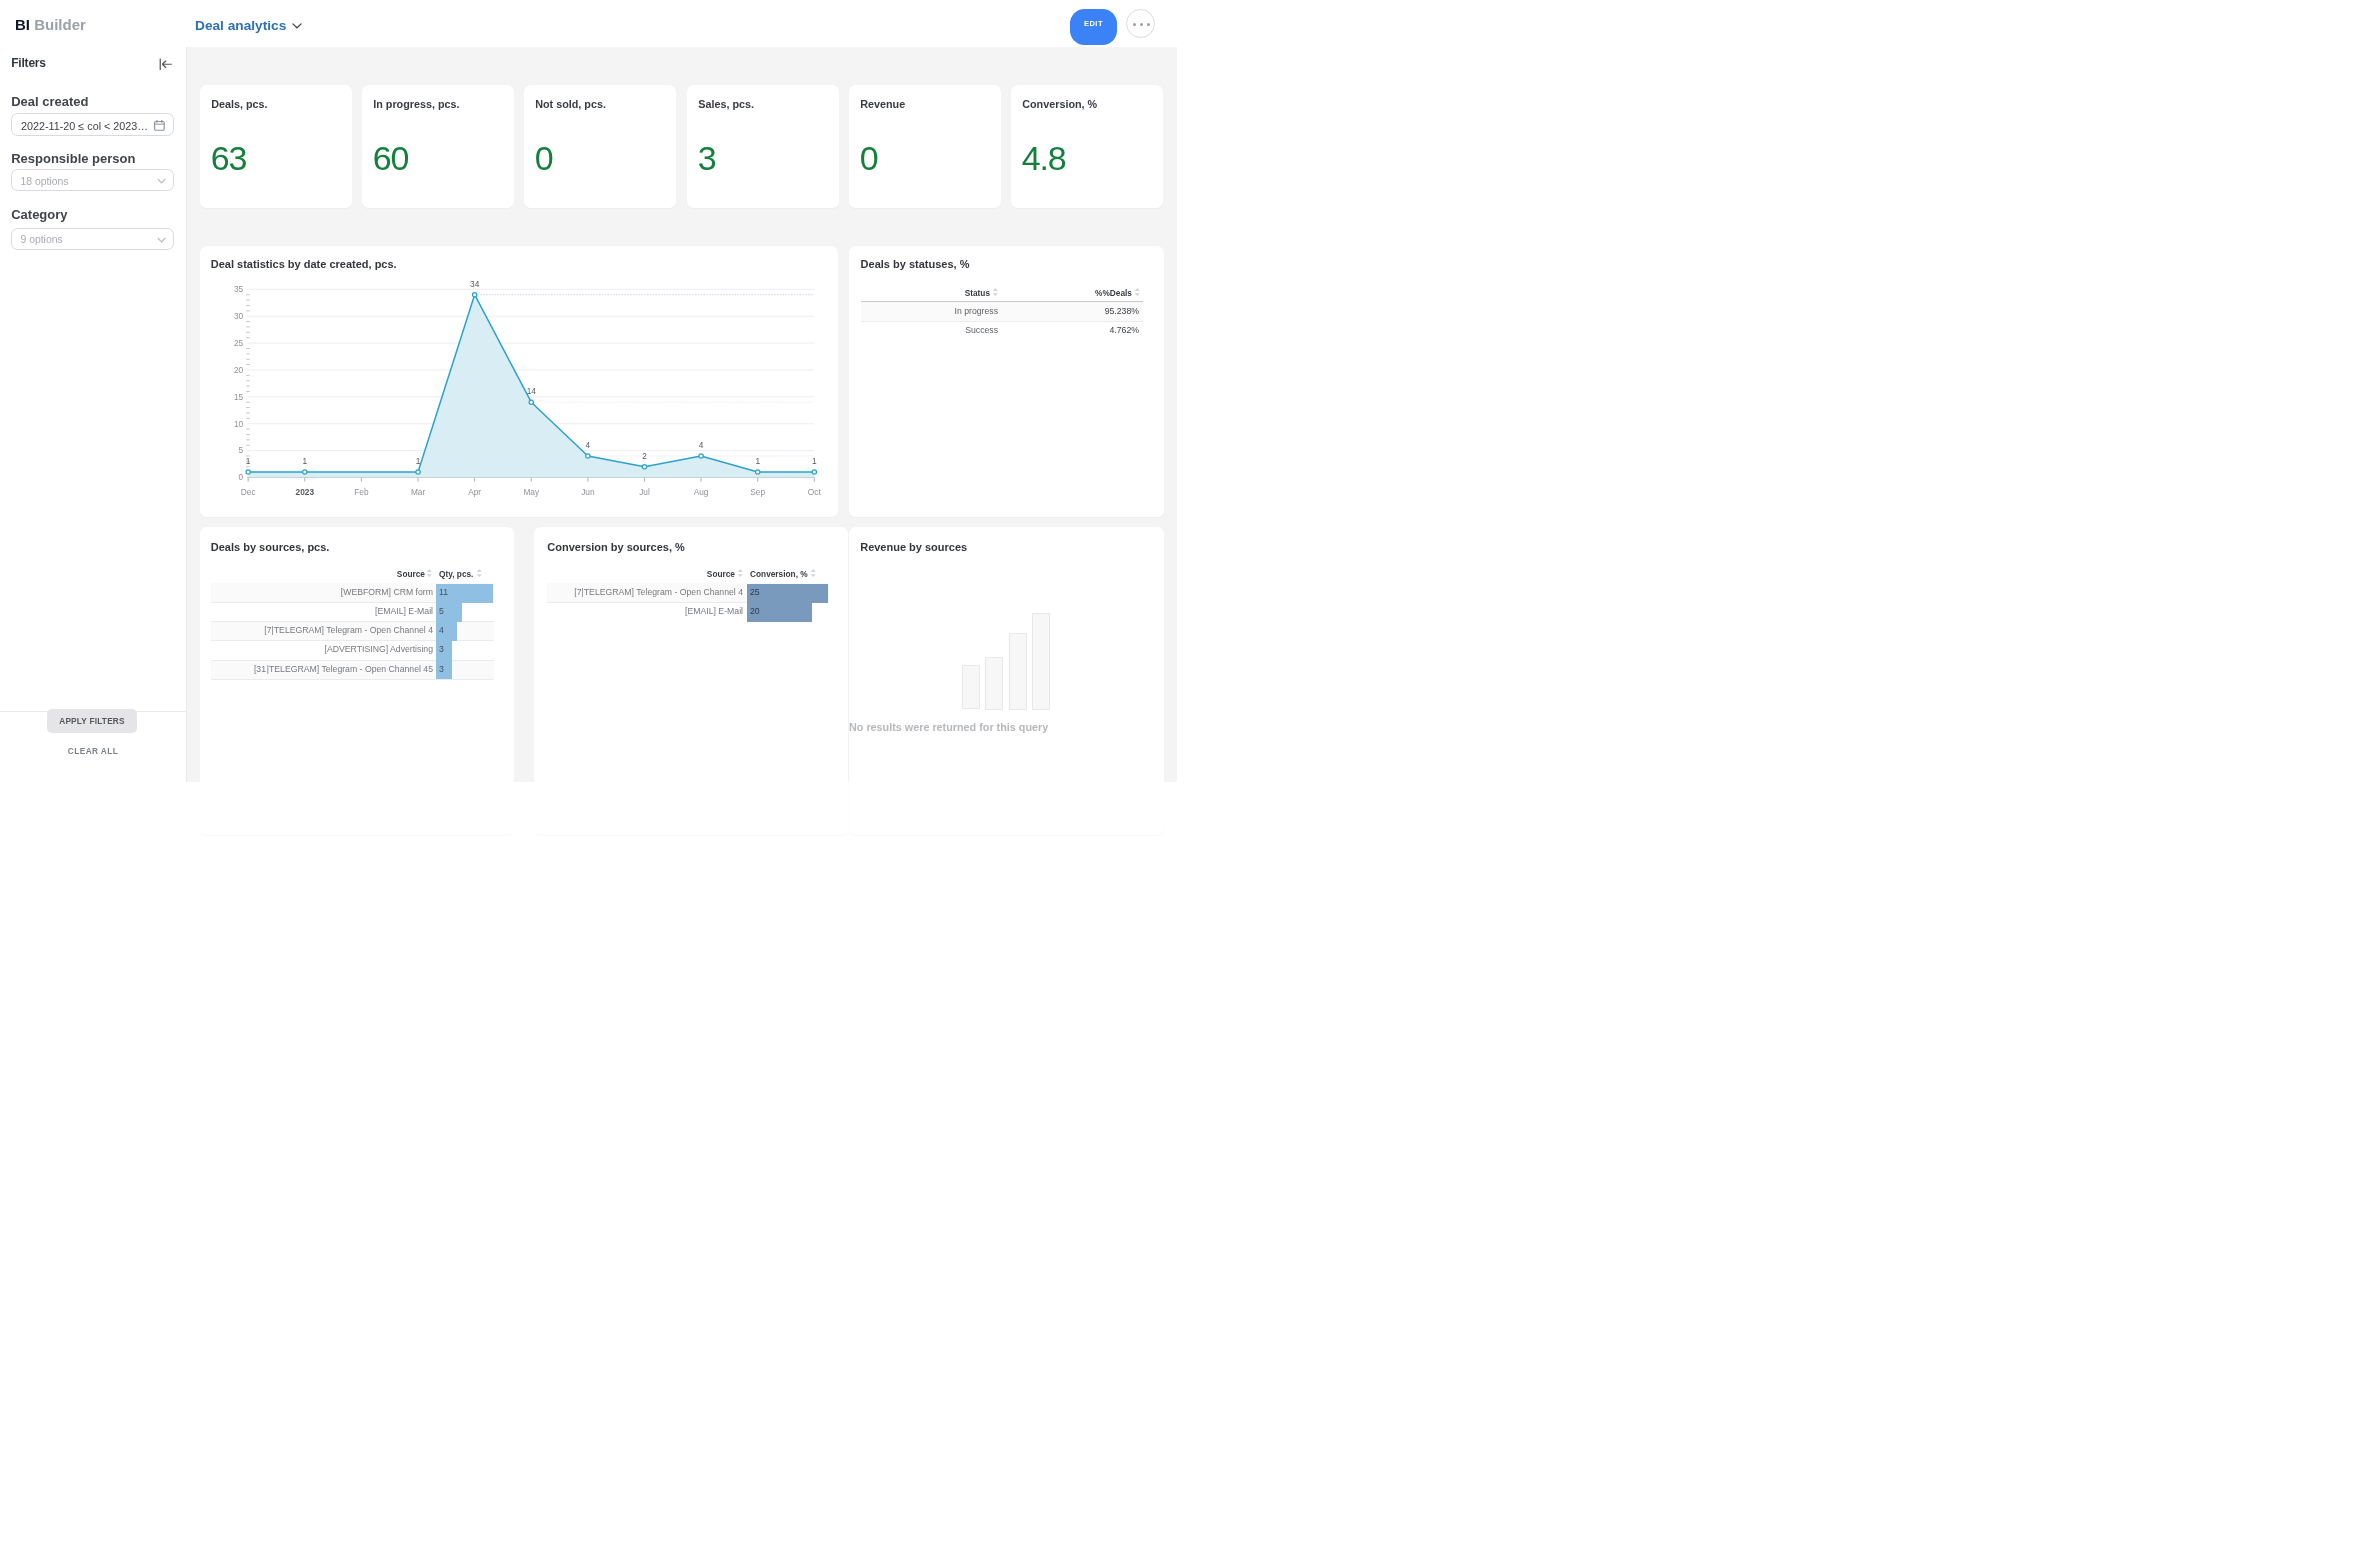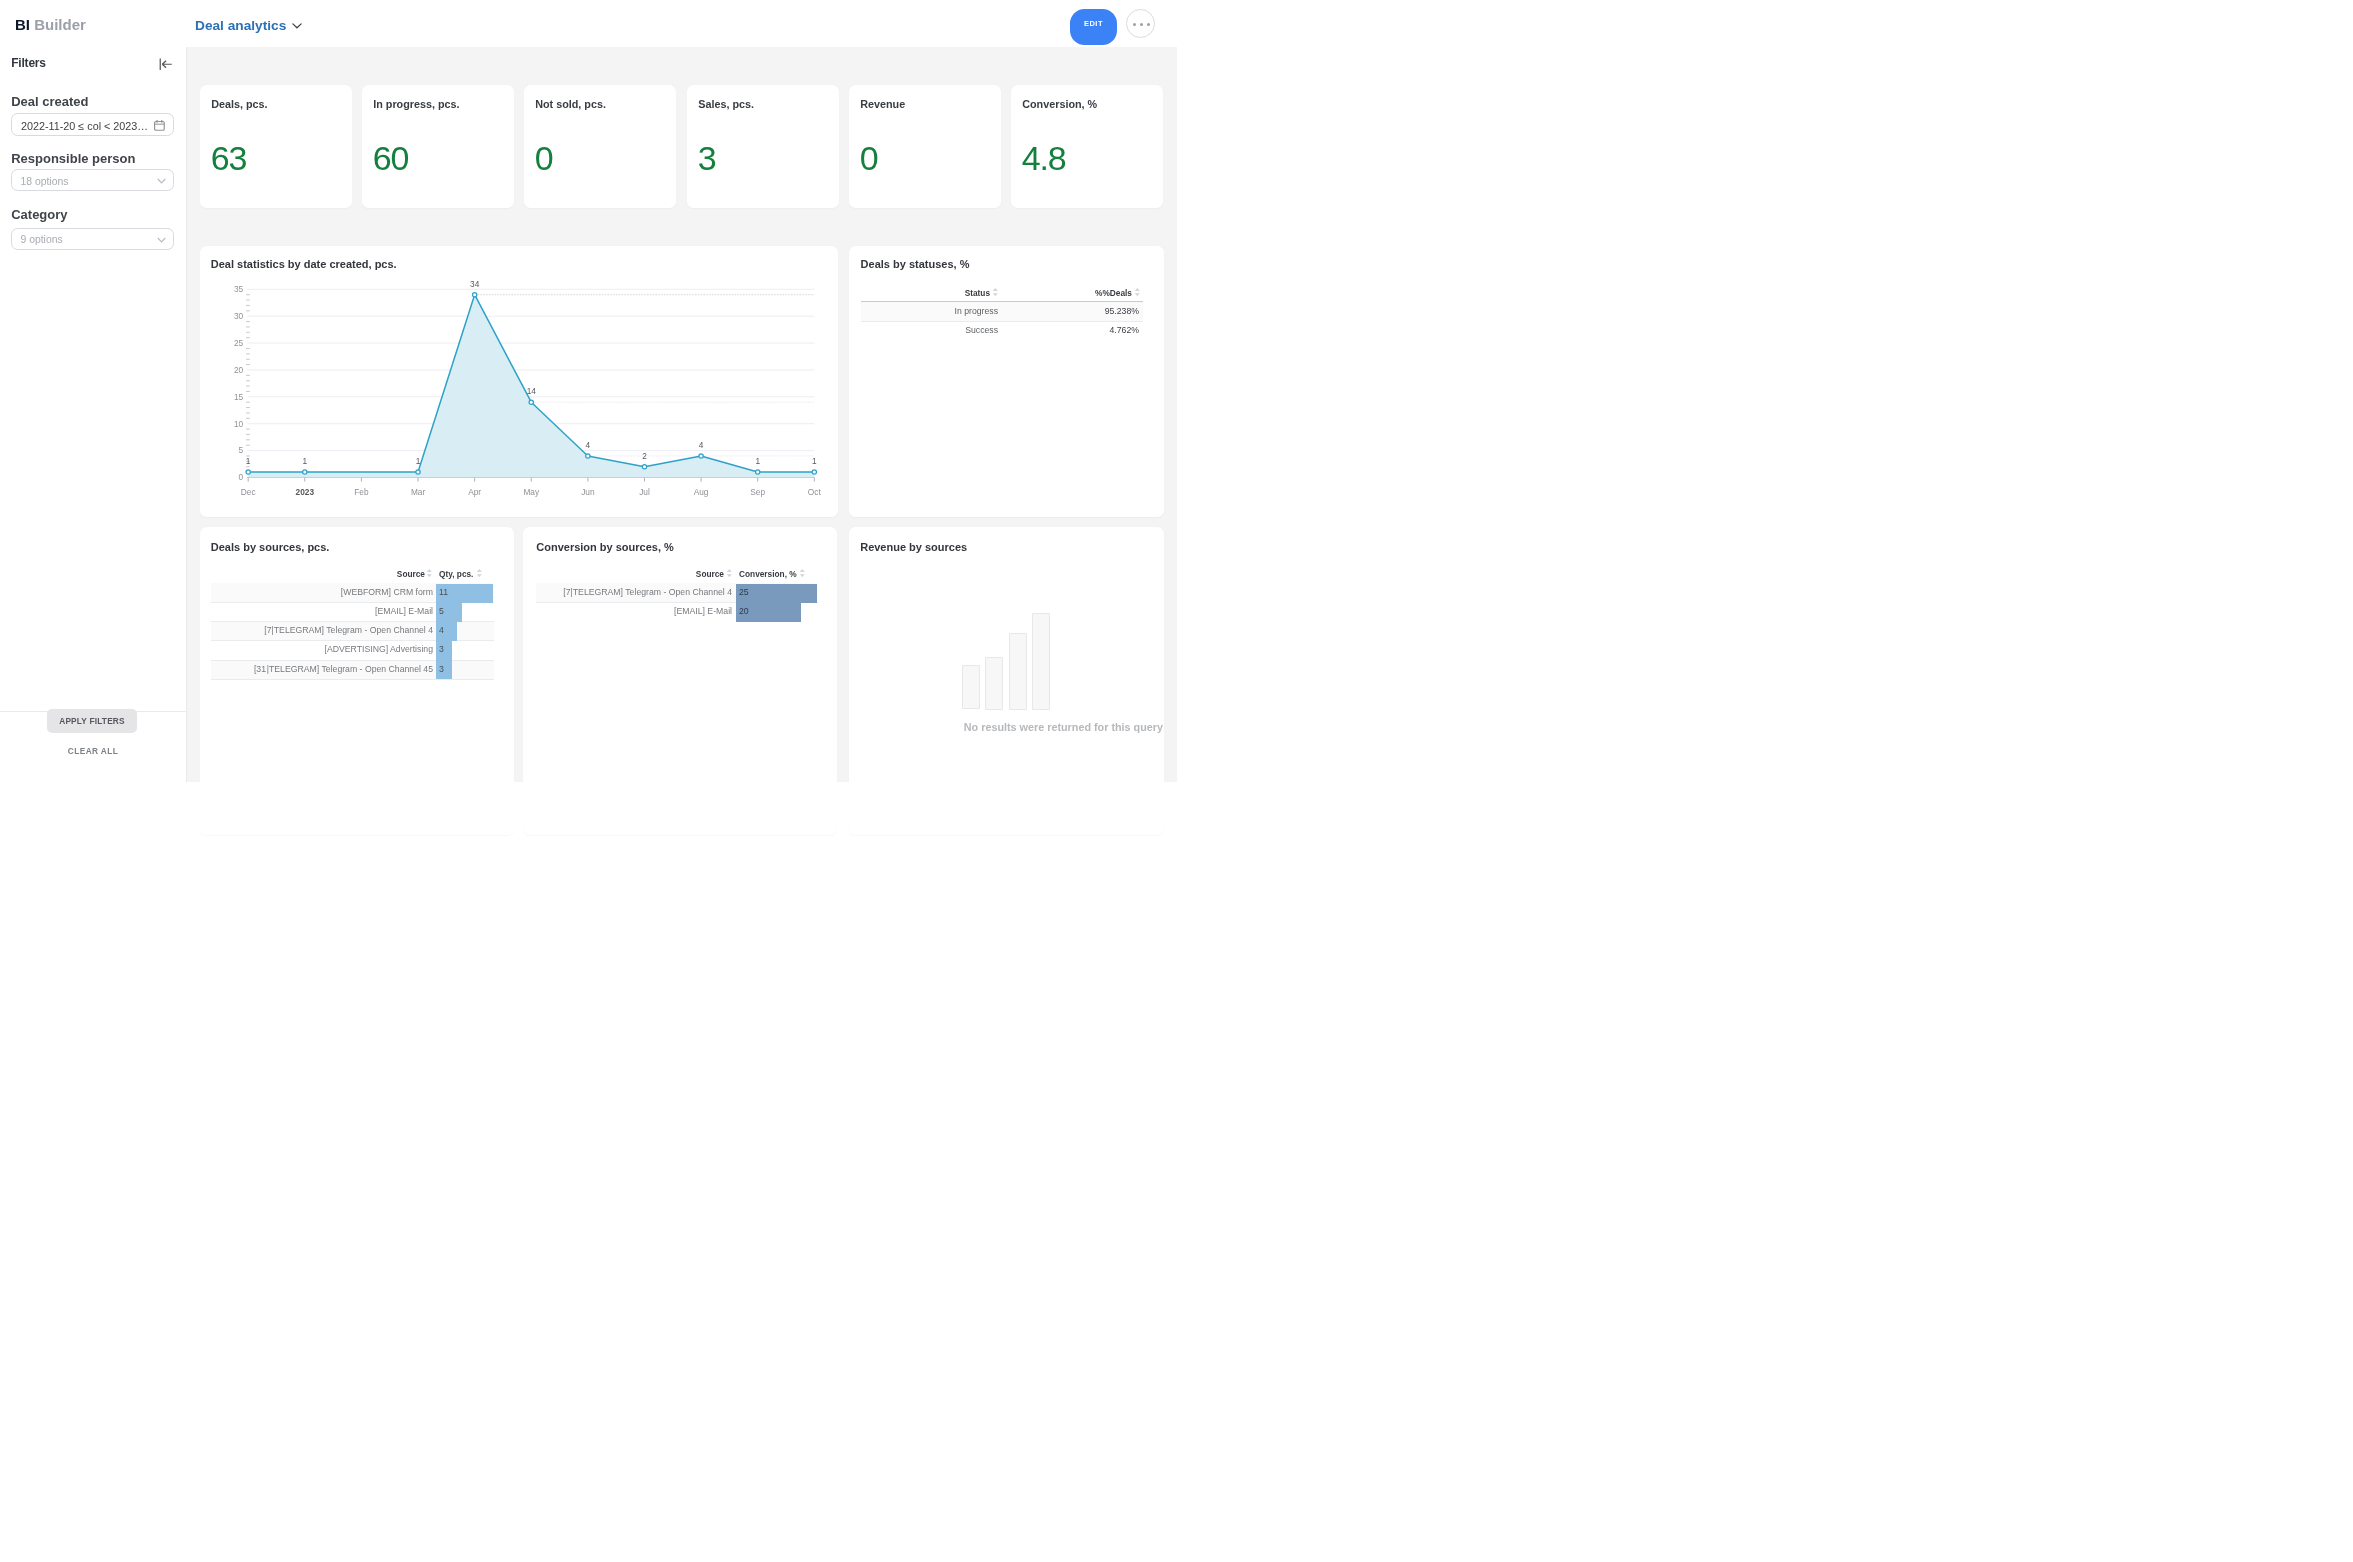--- a/index.html
+++ b/index.html
@@ -211,21 +211,21 @@
     <div class="qbar" style="top:95px;width:21px;"></div>
     <div class="qbar" style="top:114px;width:15.6px;"></div>
     <div class="qbar" style="top:133px;width:15.6px;"></div>
     <div class="td qval" style="top:61px;">11</div>
     <div class="td qval" style="top:80px;">5</div>
     <div class="td qval" style="top:99px;">4</div>
     <div class="td qval" style="top:118px;">3</div>
     <div class="td qval" style="top:138px;">3</div>
   </div>
 
-  <div class="card" style="left:336px;top:480px;width:314px;height:308px;">
+  <div class="card" style="left:347px;top:480px;width:314px;height:308px;">
     <div class="card-title" style="left:13.3px;top:13.7px;">Conversion by sources, %</div>
     <div class="th" style="right:113px;top:42px;">Source</div>
     <svg class="sorticon" style="left:203px;top:42px;" width="6.6" height="8.3" viewBox="0 0 9 11">
       <path d="M4.5 0 L8 4 H1 Z" fill="#d2d6da"></path>
         <path d="M4.5 11 L1 7 H8 Z" fill="#d2d6da"></path>
       </svg>
     <div class="th" style="left:216px;top:42px;">Conversion, %</div>
     <svg class="sorticon" style="left:276px;top:42px;" width="6.6" height="8.3" viewBox="0 0 9 11">
       <path d="M4.5 0 L8 4 H1 Z" fill="#d2d6da"></path>
         <path d="M4.5 11 L1 7 H8 Z" fill="#d2d6da"></path>
@@ -240,21 +240,21 @@
     <div class="td cval" style="top:61px;">25</div>
     <div class="td cval" style="top:80px;">20</div>
   </div>
 
   <div class="card" style="left:662px;top:480px;width:315px;height:308px;">
     <div class="card-title" style="left:11.2px;top:13.7px;">Revenue by sources</div>
     <div class="phbar" style="left:113px;top:138px;width:17.5px;height:44px;"></div>
     <div class="phbar" style="left:136px;top:130px;width:17.5px;height:53px;"></div>
     <div class="phbar" style="left:160px;top:106px;width:17.5px;height:77px;"></div>
     <div class="phbar" style="left:183px;top:86px;width:17.5px;height:97px;"></div>
-    <div style="position:absolute;left:0;top:194px;width:314px;text-align:right;font-size:10.8px;font-weight:700;color:#b6b9bc;">No results were returned for this query</div>
+    <div style="position:absolute;left:0;top:194px;width:314px;text-align:left;font-size:10.8px;font-weight:700;color:#b6b9bc;">No results were returned for this query</div>
   </div>
 </div>
 <div id="sidebar">
   <div style="position:absolute;left:11.2px;top:9.1px;font-size:12px;font-weight:700;letter-spacing:-0.2px;color:#333840;">Filters</div>
   <svg style="position:absolute;left:159px;top:10.8px;" width="14" height="12.5" viewBox="0 0 17 15">
     <path d="M1.5 0.5 V14.5" stroke="#55585c" stroke-width="1.5"></path>
     <path d="M4 7.5 H15.5 M4 7.5 L8.6 3.2 M4 7.5 L8.6 11.8" stroke="#55585c" stroke-width="1.5" fill="none"></path>
   </svg>
   <div class="sb-label" style="top:47px;">Deal created</div>
   <div class="sb-box" style="top:66px; height:23px;padding-left:36px;">

